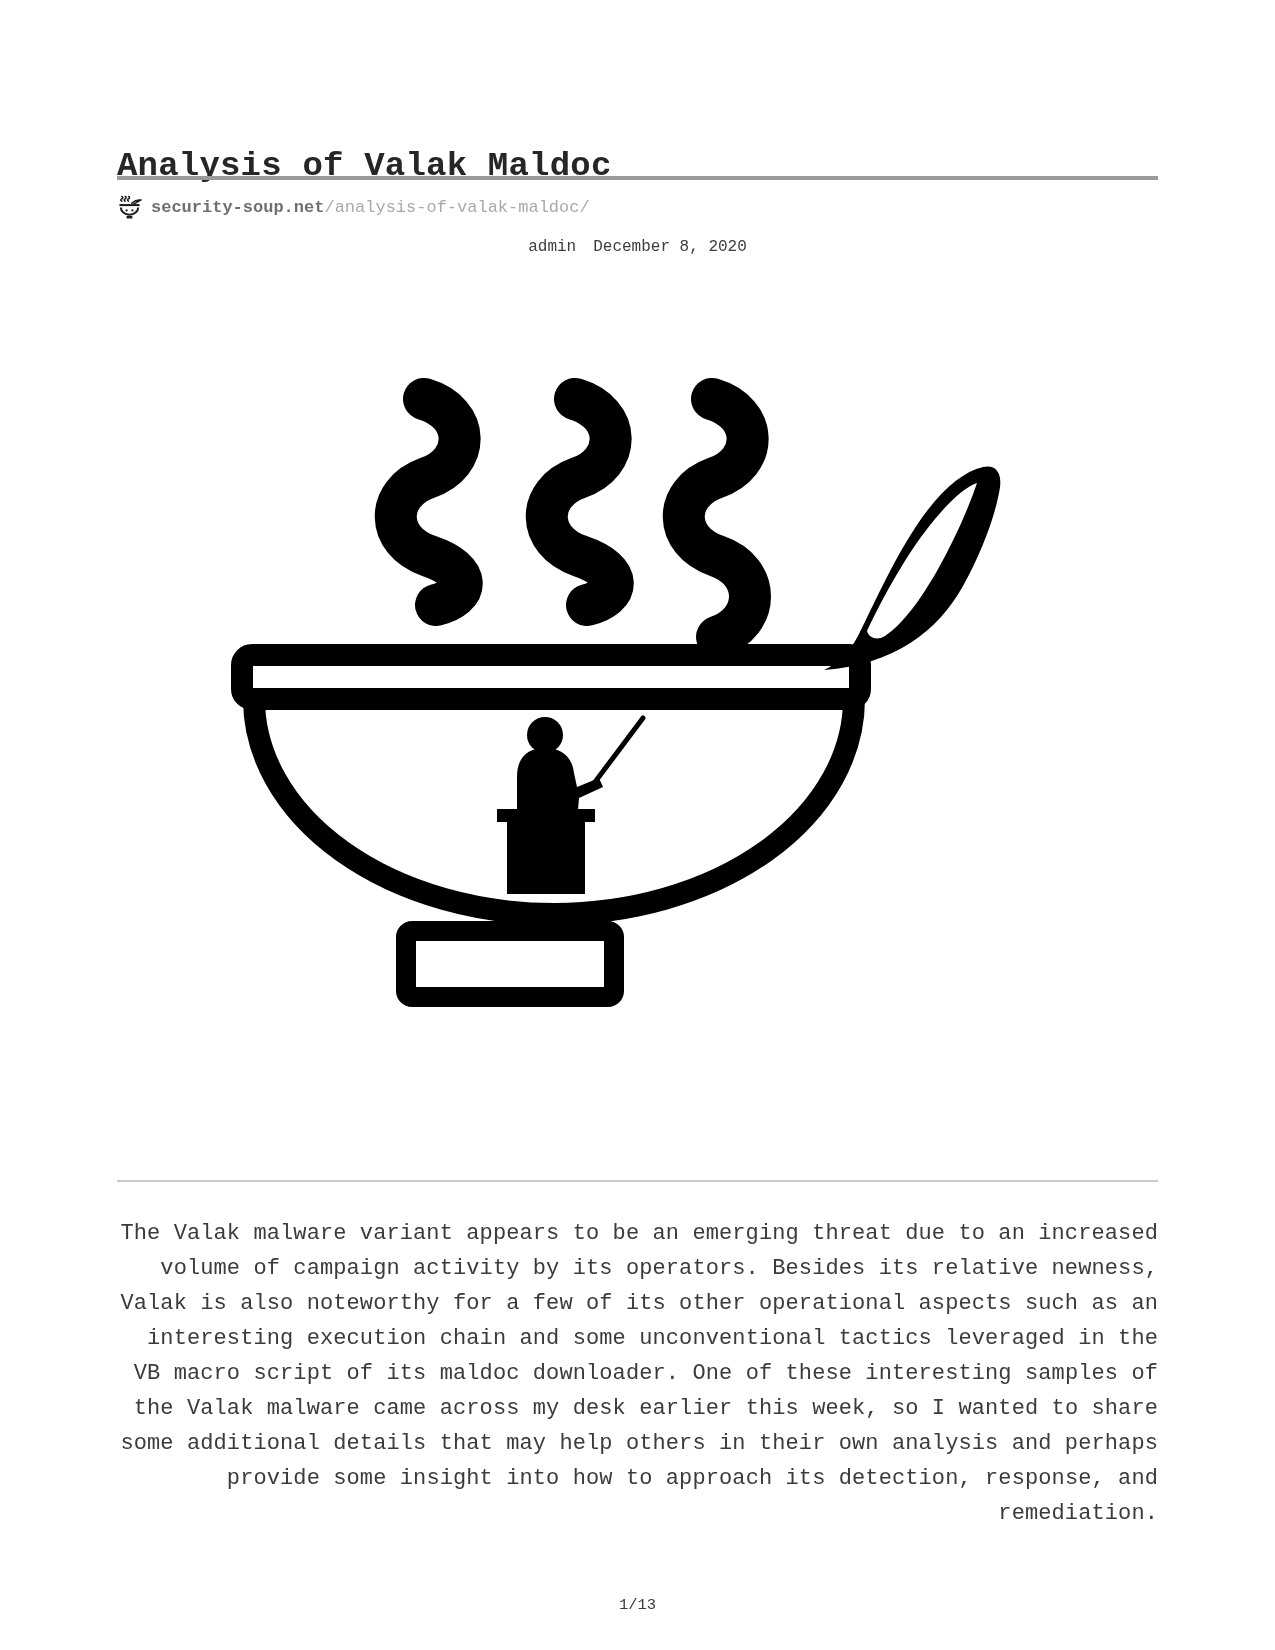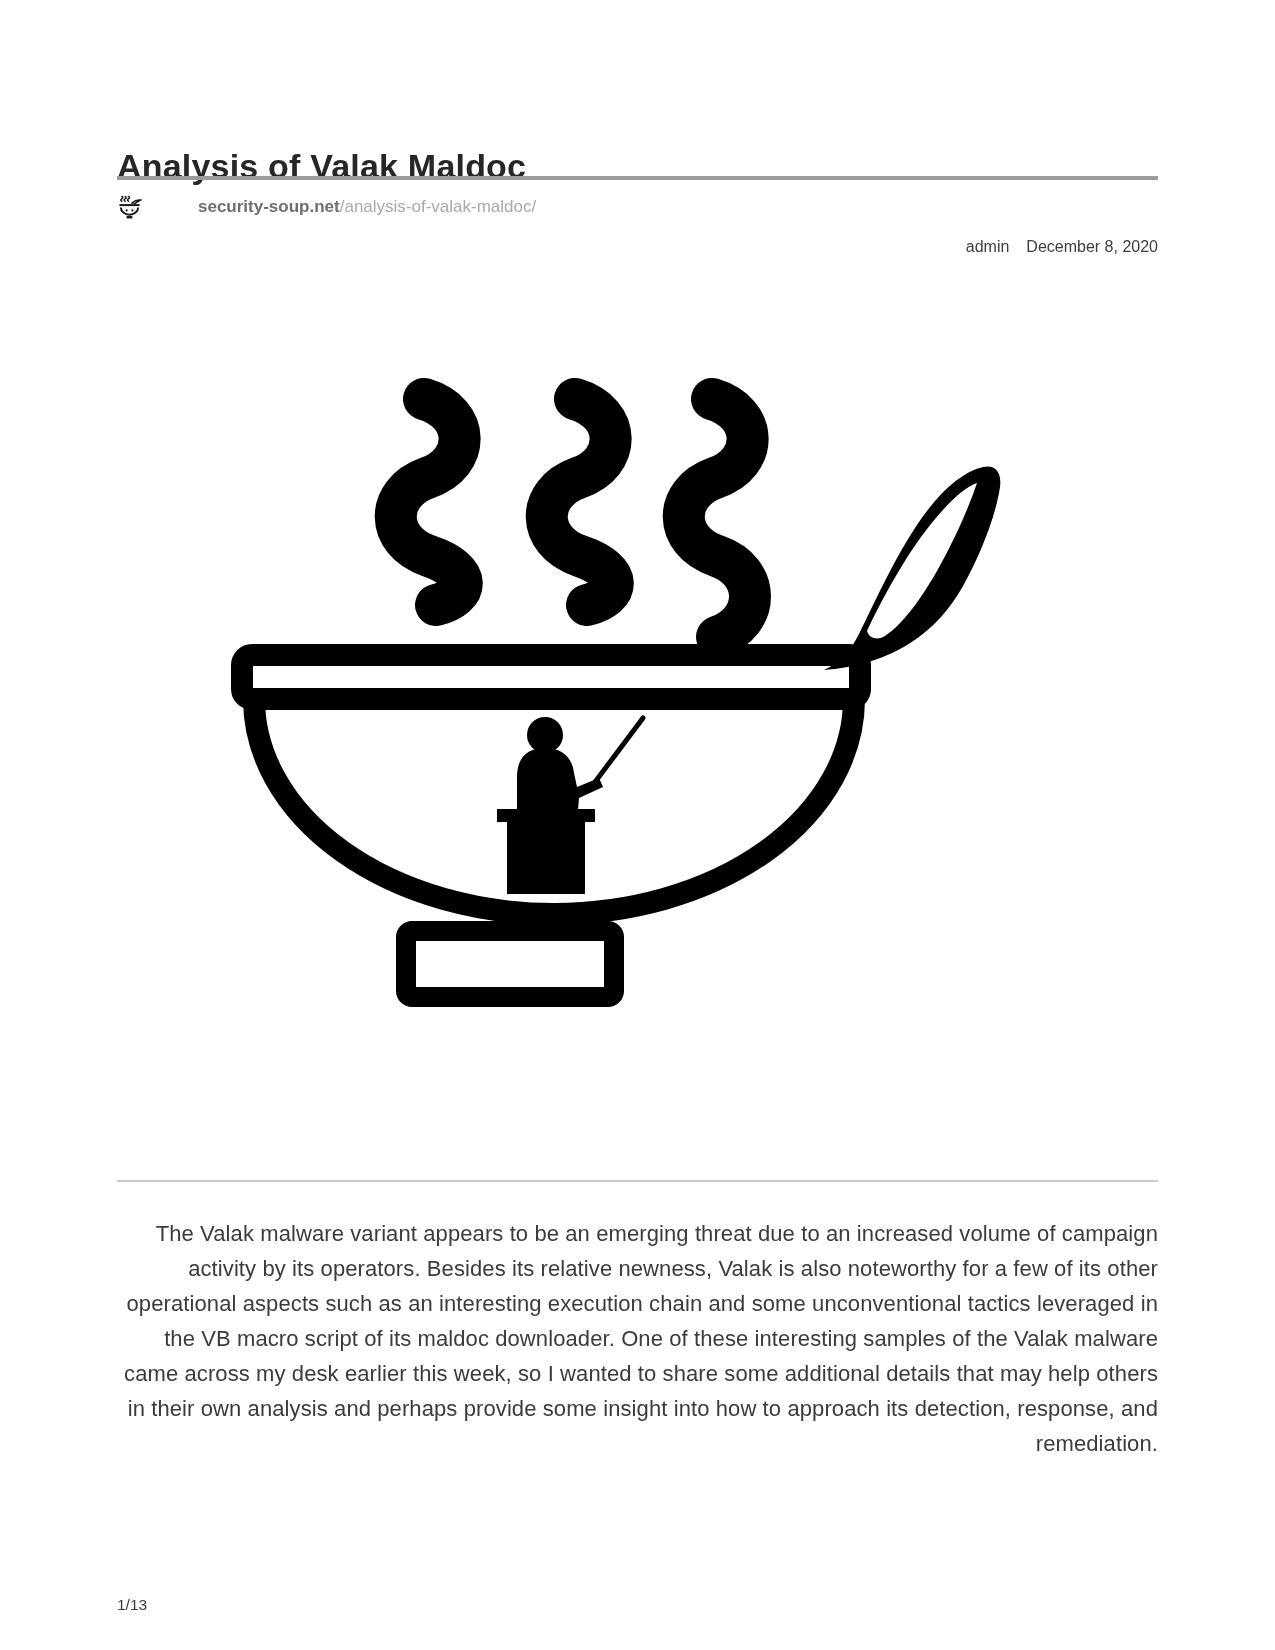--- a/index.html
+++ b/index.html
@@ -1,61 +1,61 @@
 <!DOCTYPE html>
 <html><head>
 <meta charset="utf-8">
 <style>
   html,body{margin:0;padding:0;background:#ffffff;}
   .page{
     position:relative;
     width:1275px;height:1650px;
     background:#ffffff;
-    font-family:Liberation Sans, sans-serif;
+    font-family:Liberation Mono, monospace;
     overflow:hidden;
   }
   .content-x{left:117px;width:1041px;}
 
   .post-title{
     position:absolute;top:124px;left:117px;width:1041px;
     font-size:34px;font-weight:bold;color:#262626;letter-spacing:.2px;
   }
   .rule-thick{
     position:absolute;top:176px;height:4px;background:#9b9b9b;
   }
   .url-row{
     position:absolute;top:192px;left:117px;width:1041px;height:30px;
     display:flex;align-items:center;gap:9px;
   }
   .url-row .favicon{flex:0 0 auto;display:inline-flex;}
-  .url-text{font-size:17px;color:#a9a9a9;white-space:nowrap;margin-left:47px;}
+  .url-text{font-size:17px;color:#a9a9a9;white-space:nowrap;}
   .url-text .domain{font-weight:bold;color:#6f6f6f;}
   .byline-row{
     position:absolute;top:238px;left:117px;width:1041px;
-    display:flex;justify-content:flex-end;align-items:baseline;
+    display:flex;justify-content:center;align-items:baseline;
     font-size:16px;color:#3d3d3d;gap:17px;
   }
   .hero{
     position:absolute;top:335px;left:210px;width:800px;height:700px;
   }
   .section-heading{
     position:absolute;top:1134px;left:117px;width:1041px;
     font-size:29px;font-weight:bold;color:#262626;
   }
   .rule-thin{
     position:absolute;top:1180px;height:2px;background:#c9c9c9;
   }
   .summary-paragraph{
     position:absolute;top:1194px;left:117px;width:1041px;
     font-size:22px;line-height:35px;color:#3b3b3b;letter-spacing:.1px;
     text-align:right;
   }
   .page-indicator{
     position:absolute;top:1596px;left:117px;width:1041px;
-    text-align:left;font-size:15.5px;color:#3a3a3a;
+    text-align:center;font-size:15.5px;color:#3a3a3a;
   }
 </style>
 </head>
 <body>
 
 <div class="page">
 
   <h1 class="post-title">Analysis of Valak Maldoc</h1>
 
   <div class="rule-thick content-x" style="background: rgb(155, 155, 155);"></div>

